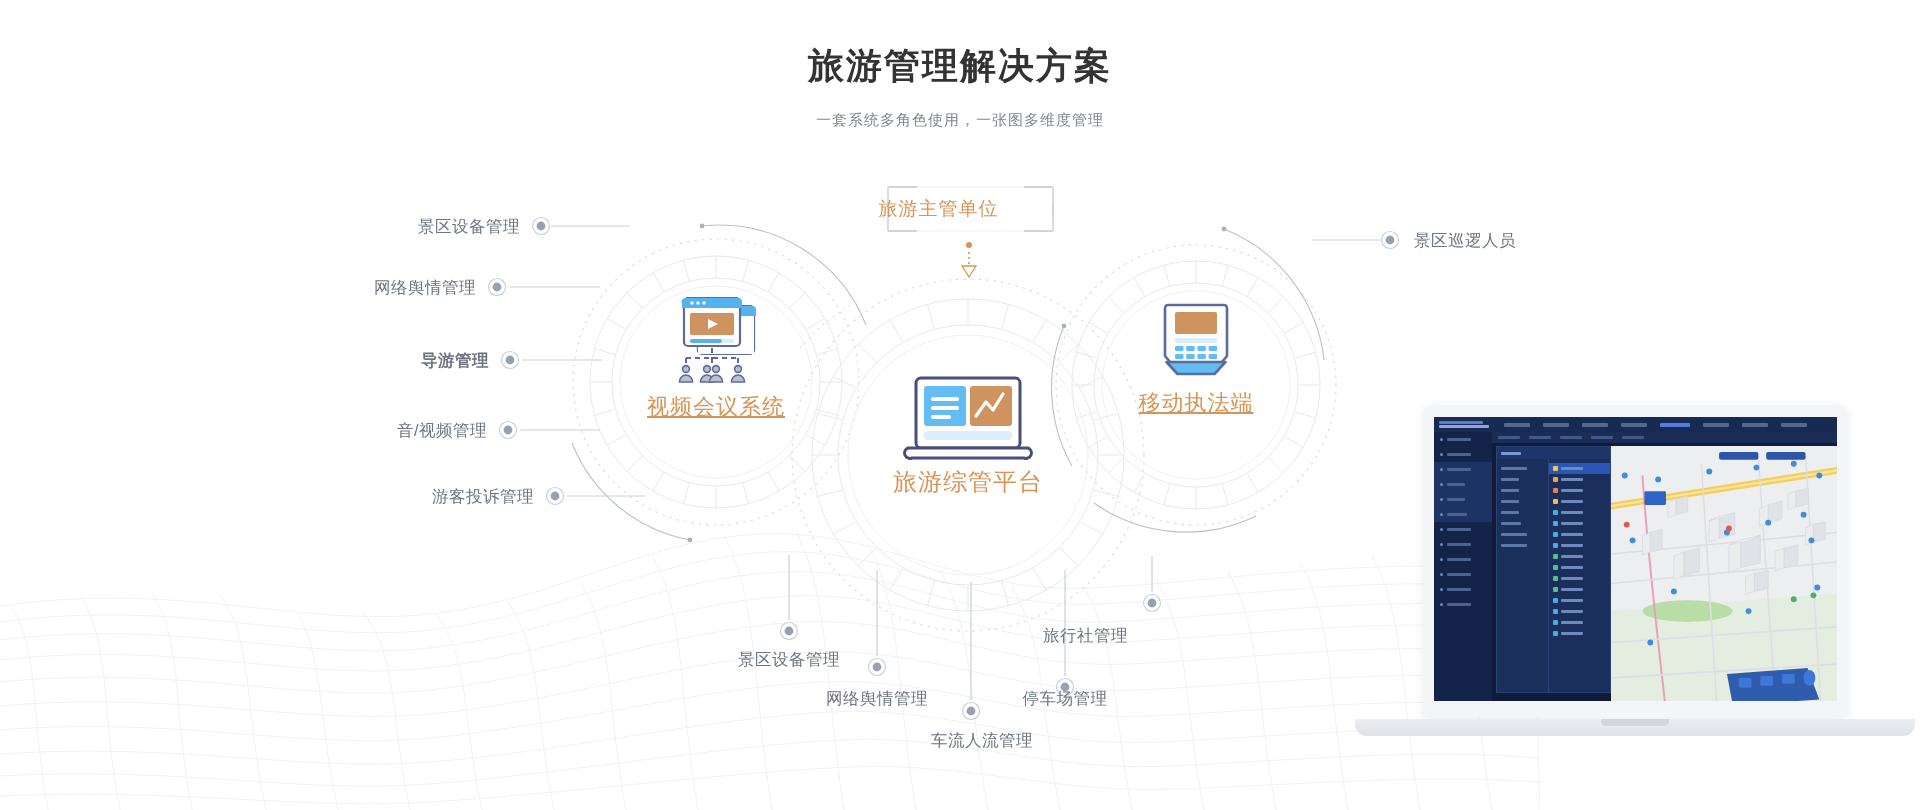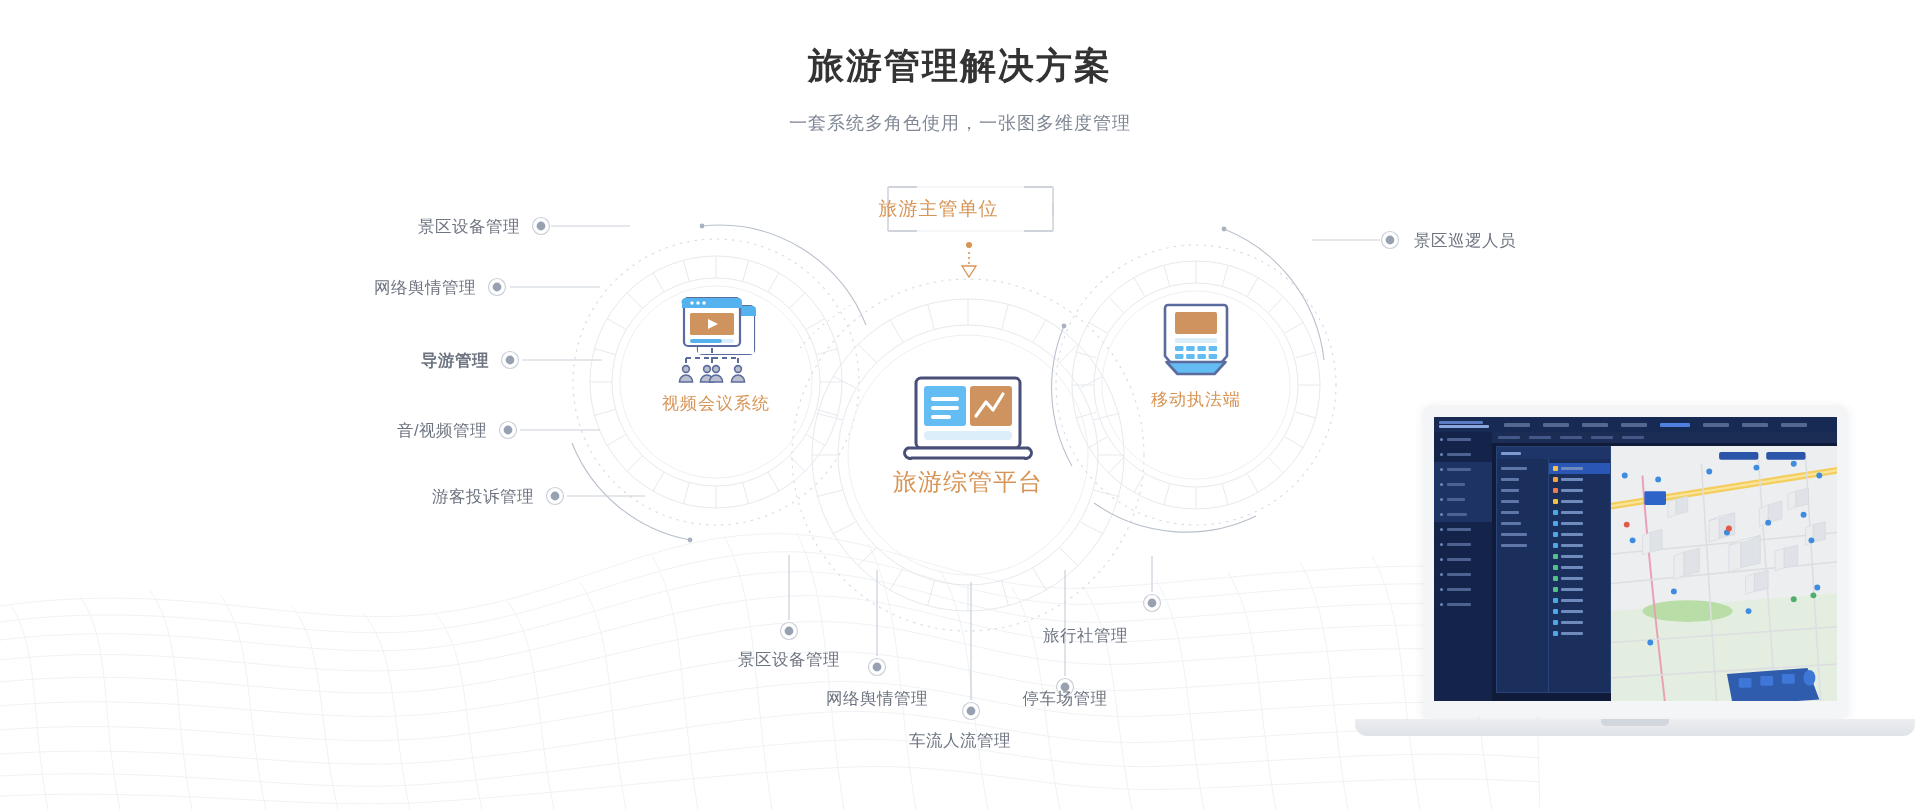--- a/index.html
+++ b/index.html
@@ -15,39 +15,39 @@
   
   #bgmesh { position:absolute; left:0; bottom:0; width:1540px; height:300px; pointer-events:none; }
 
   
   .hdr { position:absolute; left:0; top:0; width:1920px; text-align:center; }
   .hdr-title {
     font-size:36px; font-weight:bold; color:#333333;
     letter-spacing:2px; margin-top:42px;
   }
   .hdr-sub {
-    font-size:18px; color:#7f8694; letter-spacing:1px; margin-top:20px;
+    font-size:15px; color:#7f8694; letter-spacing:1px; margin-top:20px;
   }
 
   
   #diagram { position:absolute; left:0; top:0; width:1920px; height:810px; }
 
   
   .lbl {
     position:absolute; font-size:16.5px; color:#6d7480;
     white-space:nowrap; letter-spacing:0.5px;
   }
   .lbl-r { text-align:right; }
 
   
   .cap {
     position:absolute; white-space:nowrap; color:#d79455;
     letter-spacing:1px; text-align:center;
   }
-  .cap-side { font-size:17px; }
+  .cap-side { font-size:22px;text-decoration:underline; }
   .cap-main { font-size:24px; }
 
   
   .authbox {
     position:absolute; width:165px; height:44px;
     display:flex; align-items:center; justify-content:center;
     color:#d79455; font-size:19px; letter-spacing:1px;
   }
 
   
@@ -417,21 +417,21 @@
   <div class="lbl lbl-r" style="left:270px;top:216px;width:250px;">景区设备管理</div>
   <div class="lbl lbl-r" style="left:226px;top:277px;width:250px;">网络舆情管理</div>
   <div class="lbl lbl-r" style="left:239px;top:350px;width:250px;font-weight:bold;">导游管理</div>
   <div class="lbl lbl-r" style="left:237px;top:420px;width:250px;">音/视频管理</div>
   <div class="lbl lbl-r" style="left:284px;top:486px;width:250px;">游客投诉管理</div>
 
   <div class="lbl" style="left:1414px;top:230px;">景区巡逻人员</div>
 
   <div class="lbl" style="left:727px;top:649px;width:124px;text-align:center;">景区设备管理</div>
   <div class="lbl" style="left:815px;top:688px;width:124px;text-align:center;">网络舆情管理</div>
-  <div class="lbl" style="left:909px;top:730px;width:124px;text-align:left;">车流人流管理</div>
+  <div class="lbl" style="left:909px;top:730px;width:124px;text-align:right;">车流人流管理</div>
   <div class="lbl" style="left:1003px;top:688px;width:124px;text-align:center;">停车场管理</div>
   <div class="lbl" style="left:1043px;top:625px;width:214px;text-align:left;font-family:Liberation Mono, monospace;">旅行社管理</div>
 
   <div id="laptop">
     <div class="lp-body">
       <div class="lp-screen">
 
         <div class="dash-top">
           <div class="dash-logo">
               <i class="a"></i>

